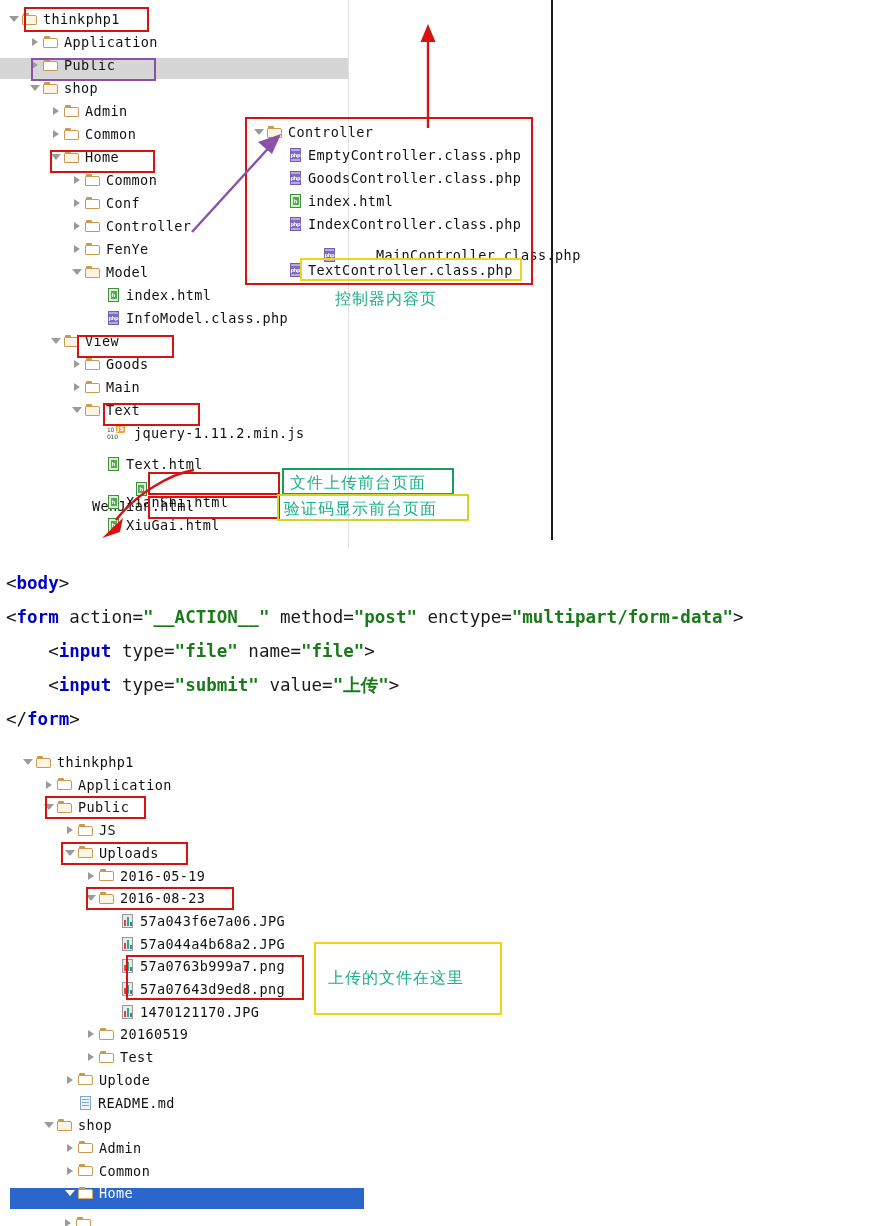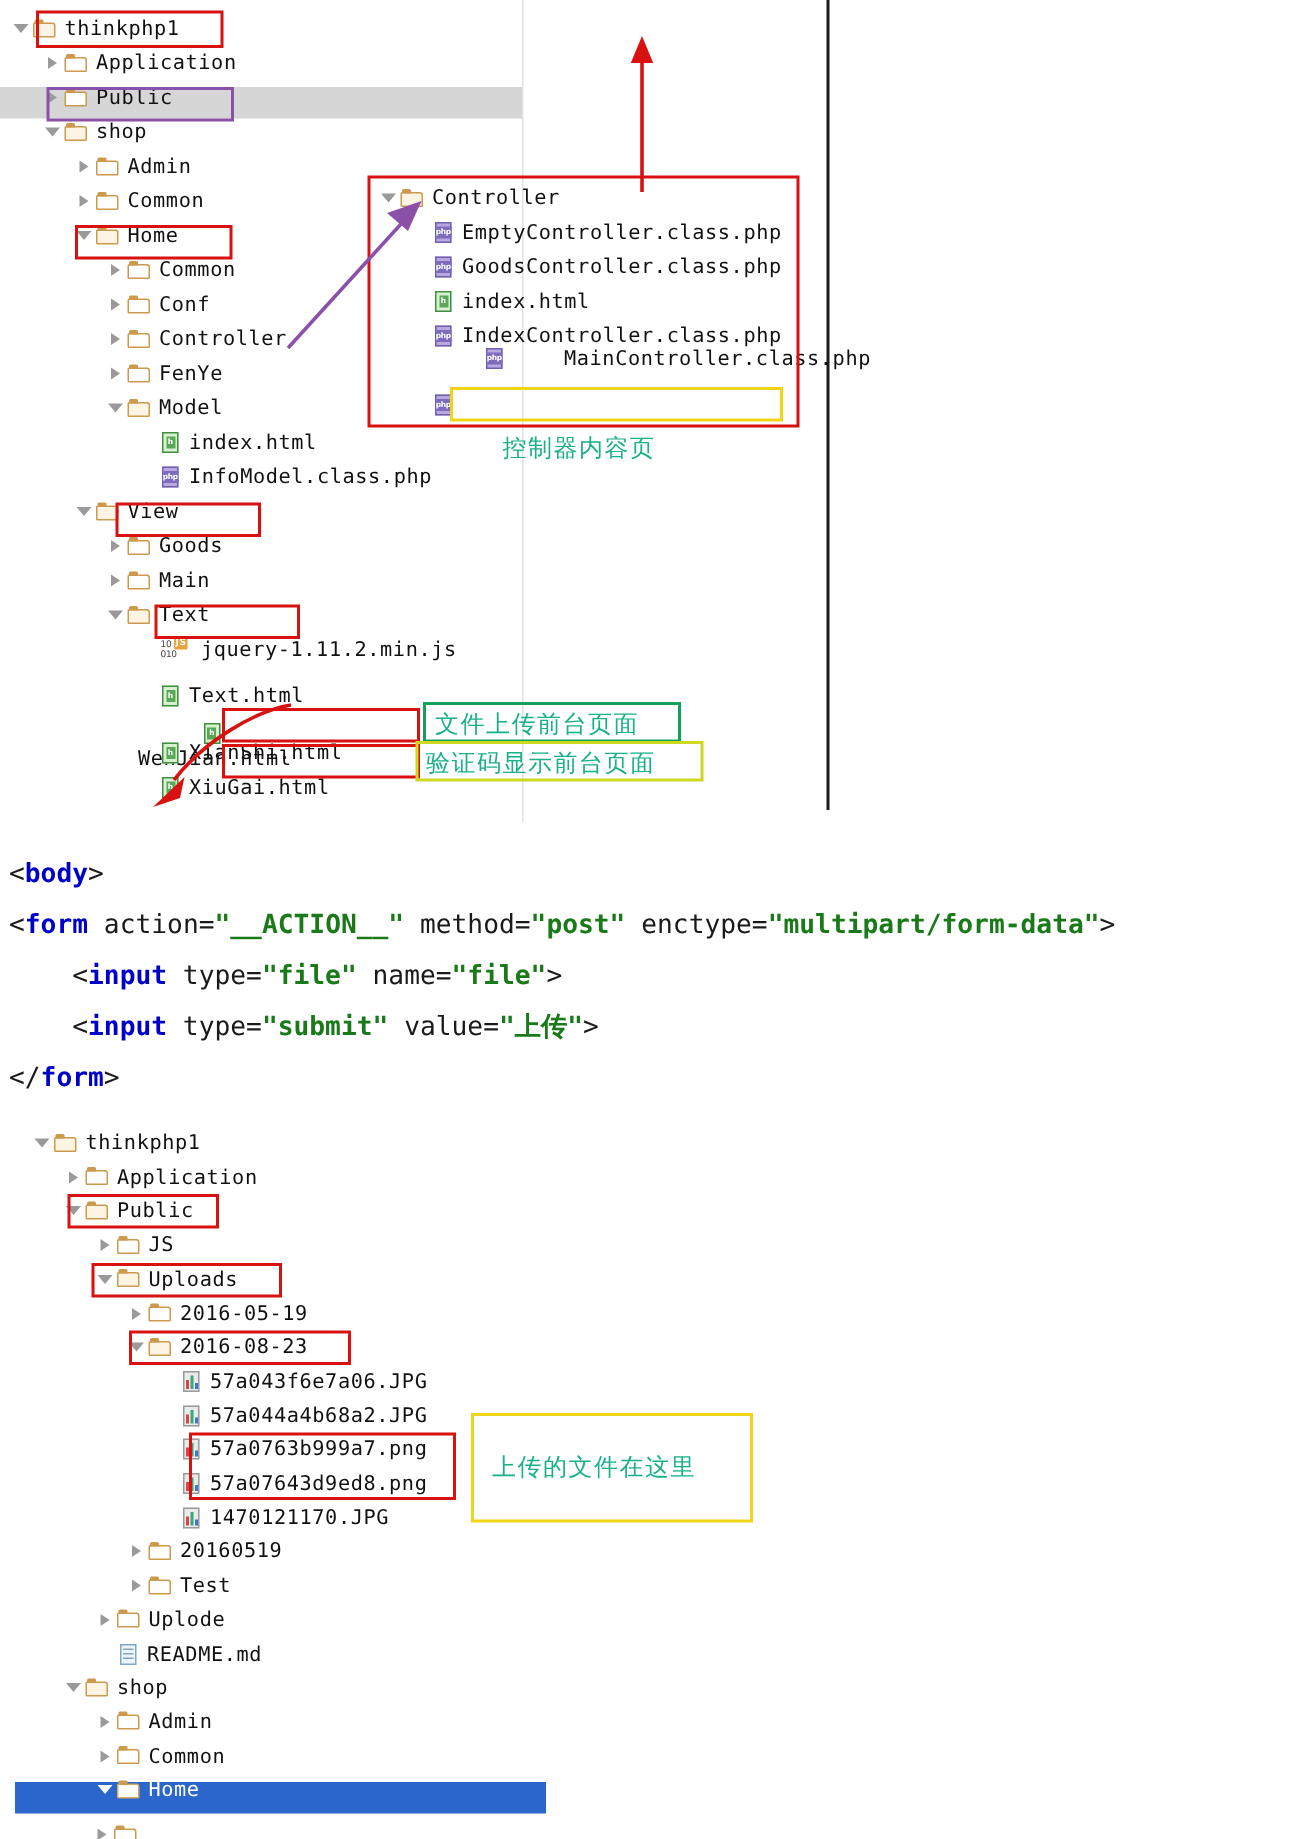--- a/index.html
+++ b/index.html
@@ -295,34 +295,35 @@
       <span class="lbl">index.html</span>
     </div>
     <div class="row" style="left: 274px; top: 213px;">
       <span class="caret n"></span>
       <span class="pgico php">
         <span class="pg"></span>
         <span class="tag">php</span>
       </span>
       <span class="lbl">IndexController.class.php</span>
     </div>
-    <div class="row" style="left: 274px; top: 228px; gap: 34px;">
+    <div class="row" style="left: 274px; top: 244px; gap: 34px;">
       <span class="caret n"></span>
       <span class="pgico php">
         <span class="pg"></span>
         <span class="tag">php</span>
       </span>
       <span class="lbl">MainController.class.php</span>
     </div>
     <div class="row" style="left: 274px; top: 259px;">
       <span class="caret n"></span>
       <span class="pgico php">
         <span class="pg"></span>
         <span class="tag">php</span>
       </span>
+      <span class="lbl">TextController.class.php</span>
     </div>
   </div>
 
 <div class="mark red" style="left:24px;top:7px;width:125px;height:25px;"></div>
 <div class="mark purple" style="left:31px;top:58px;width:125px;height:23px;"></div>
 <div class="mark red" style="left:50px;top:150px;width:105px;height:23px;"></div>
 <div class="mark red" style="left:77px;top:335px;width:97px;height:23px;"></div>
 <div class="mark red" style="left:103px;top:403px;width:97px;height:23px;"></div>
 <div class="mark red" style="left:148px;top:472px;width:132px;height:23px;"></div>
 <div class="mark red" style="left:148px;top:496px;width:132px;height:23px;"></div>

